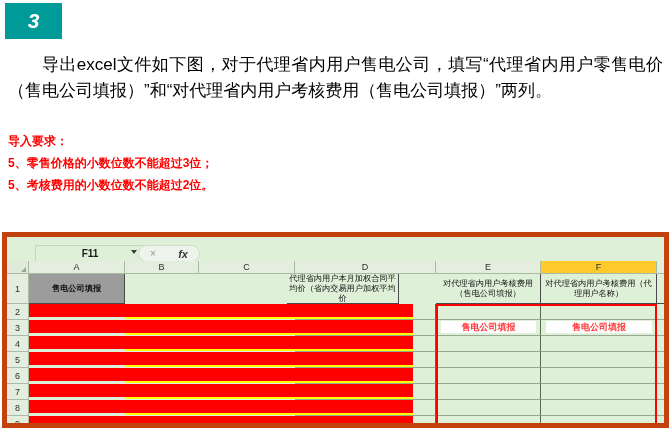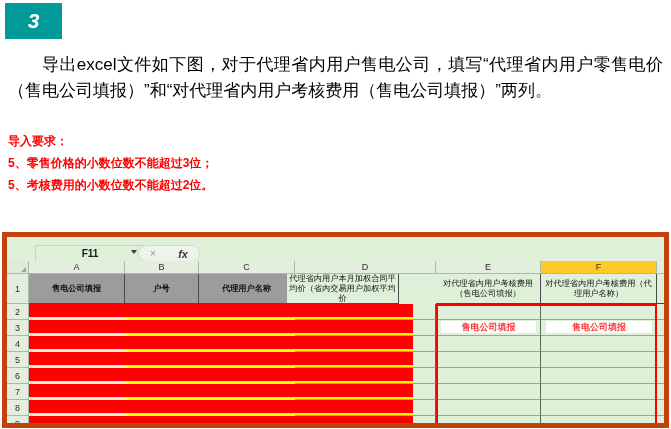--- a/index.html
+++ b/index.html
@@ -172,22 +172,20 @@
     <div class="rh" style="top:43px;height:16px;">2</div>
     <div class="rh" style="top:59px;height:16px;">3</div>
     <div class="rh" style="top:75px;height:16px;">4</div>
     <div class="rh" style="top:91px;height:16px;">5</div>
     <div class="rh" style="top:107px;height:16px;">6</div>
     <div class="rh" style="top:123px;height:16px;">7</div>
     <div class="rh" style="top:139px;height:16px;">8</div>
     <div class="rh" style="top:155px;height:16px;">9</div>
 
     <div class="hcell gray" style="left:22px;width:96px;">售电公司填报</div>
-    <div class="hcell gray" style="left:118px;width:74px;">户号</div>
-    <div class="hcell gray" style="left:192px;width:96px;">代理用户名称</div>
     <div class="hcell green" style="left:280px;width:112px;">代理省内用户本月加权合同平均价（省内交易用户加权平均价</div>
     <div class="hcell green" style="left:429px;width:105px;">对代理省内用户考核费用（售电公司填报）</div>
     <div class="hcell green" style="left:534px;width:116px;">对代理省内用户考核费用（代理用户名称）</div>
     <div class="hcell green" style="left:650px;width:17px;border-right:none;"></div>
 
     <div class="bcell" style="left:288px;top:43px;width:141px;height:16px;"></div>
     <div class="bcell" style="left:429px;top:43px;width:105px;height:16px;"></div>
     <div class="bcell" style="left:534px;top:43px;width:116px;height:16px;"></div>
     <div class="bcell" style="left:650px;top:43px;width:17px;height:16px;border-right:none;"></div>
 

